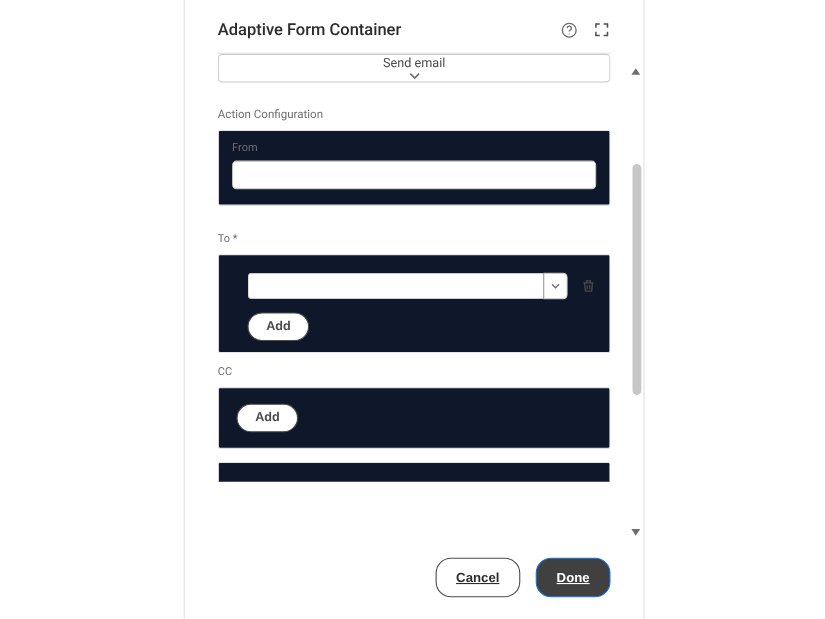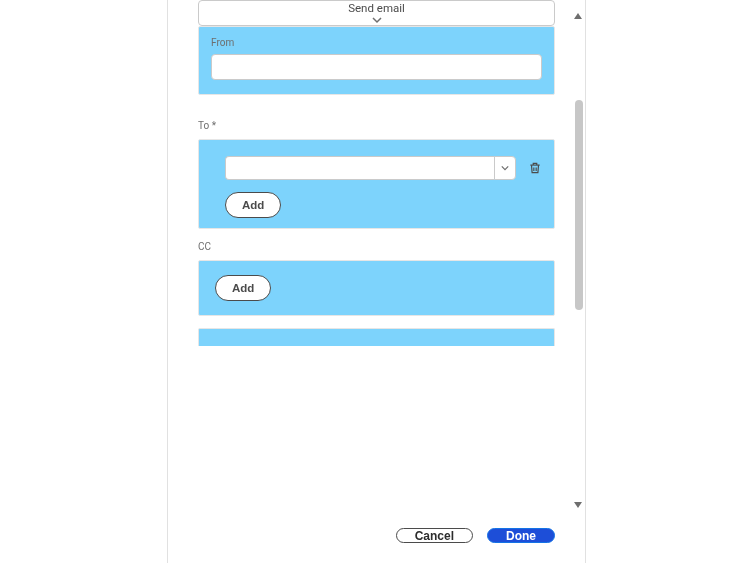--- a/index.html
+++ b/index.html
@@ -47,21 +47,21 @@
     display:flex; align-items:center; justify-content:space-between;
     padding: 0 10px;
     font-size: 11.5px;
     color: #4b4b4b;
     cursor:pointer;
     flex-direction:column;
   }
   .chev { color:#6e6e6e; }
   .section-label { font-size:10.5px; color:#6e6e6e; margin-top: 22px; margin-bottom:8px; display:block;}
   .panel {
-    background:#7dd3fc;
+    background:#0f172a;
     border:1px solid #e6e6e6;
     border-radius:2px;
     padding: 10px 12px 14px 12px;
     margin-bottom: 12px;
   }
   .inner-label { font-size:10px; color:#6e6e6e; margin-bottom:6px; display:block;}
   .text-input {
     width:100%;
     border:1px solid #cacaca;
     border-radius:4px;
@@ -114,30 +114,30 @@
     cursor:pointer;
   }
   .footer {
     padding: 14px 30px 20px 30px;
     display:flex;
     justify-content:flex-end;
     gap:14px;
     border-top:1px solid transparent;
   }
   .btn {
-    height:15px;
+    height:36px;
     border-radius:14px;
     padding:0 18px;
     font-size:12px;
     font-weight:600;
     cursor:pointer;
-    display:inline-flex;align-items:center;justify-content:center;
+    display:inline-flex;align-items:center;justify-content:center;text-decoration:underline;
   }
   .btn-secondary { background:#fff; border:1.5px solid #4b4b4b; color:#2c2c2c;}
-  .btn-primary { background:#1d4ed8; border:1.5px solid #1473e6; color:#fff;}
+  .btn-primary { background:#404040; border:1.5px solid #1473e6; color:#fff;}
   .fake-scrollbar {
     position:absolute;
     right:2px;
     top:100px;
     width:8px;
     height:210px;
     background:#c7c7c7;
     border-radius:4px;
   }
   .up-caret, .dn-caret { position:absolute; right:2px; color:#6e6e6e; font-size:10px; cursor:pointer;}
@@ -146,20 +146,40 @@
   .panel.tight { padding-bottom:10px; }
   .panel.short { padding:14px 12px; }
   .cut-panel { border-bottom:none; border-bottom-left-radius:0; border-bottom-right-radius:0; height:18px; padding:0; margin-bottom:0;}
   svg { display:block; }
 </style>
 </head>
 <body>
 
 <div class="dialog">
 
+  <div class="header-inner">
+    <div class="dialog-title">Adaptive Form Container</div>
+    <div class="header-icons">
+      <span class="icon-btn">
+        <svg width="15" height="15" viewBox="0 0 24 24" fill="none" stroke="#6e6e6e" stroke-width="2">
+            <circle cx="12" cy="12" r="10"></circle>
+            <path d="M9.1 9a3 3 0 1 1 4.3 2.7c-.9.5-1.4 1-1.4 2"></path>
+            <circle cx="12" cy="17.5" r="0.8" fill="#6e6e6e" stroke="none"></circle>
+          </svg>
+      </span>
+      <span class="icon-btn">
+        <svg width="14" height="14" viewBox="0 0 24 24" fill="none" stroke="#505050" stroke-width="2.4">
+            <path d="M3 9V3h6"></path>
+            <path d="M21 9V3h-6"></path>
+            <path d="M3 15v6h6"></path>
+            <path d="M21 15v6h-6"></path>
+          </svg>
+      </span>
+    </div>
+  </div>
 
   <div class="body body-rel">
     <span class="up-caret">
       <svg width="10" height="8" viewBox="0 0 10 8">
           <path d="M5 1 L9 7 L1 7 Z" fill="#6e6e6e"></path>
         </svg>
     </span>
     <div class="fake-scrollbar"></div>
     <span class="dn-caret">
       <svg width="10" height="8" viewBox="0 0 10 8">
@@ -171,20 +191,21 @@
 
       <div class="select">
         <span>Send email</span>
         <span class="chev">
           <svg width="10" height="10" viewBox="0 0 10 10">
               <path d="M1 3 L5 7 L9 3" fill="none" stroke="#6e6e6e" stroke-width="1.5"></path>
             </svg>
         </span>
       </div>
 
+      <span class="section-label">Action Configuration</span>
 
       <div class="panel">
         <span class="inner-label">From</span>
         <input class="text-input" value="" style="">
       </div>
 
       <span class="sub-label" style="margin-top:25px;">To *</span>
       <div class="panel tight">
         <div class="recipient-row">
           <div class="combo">

